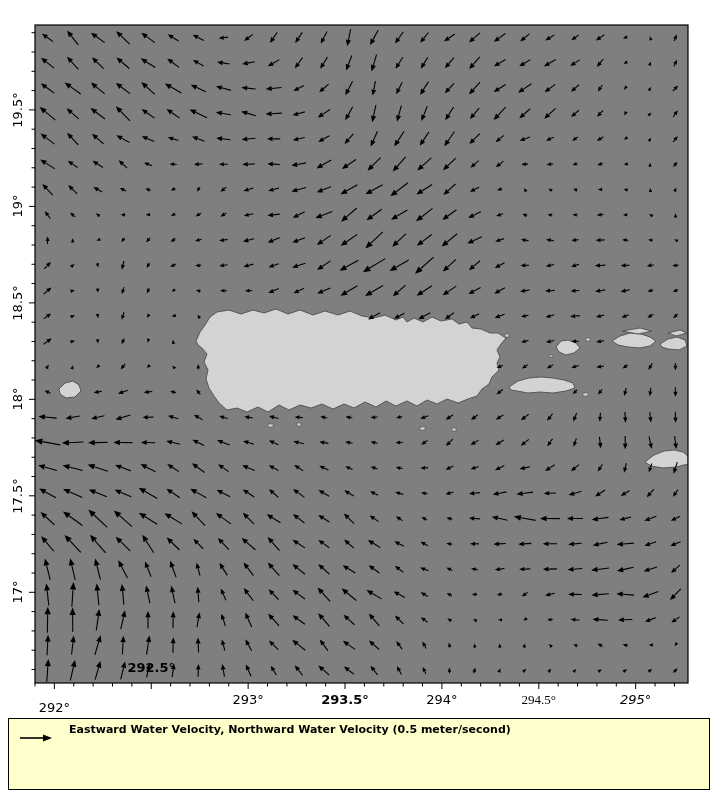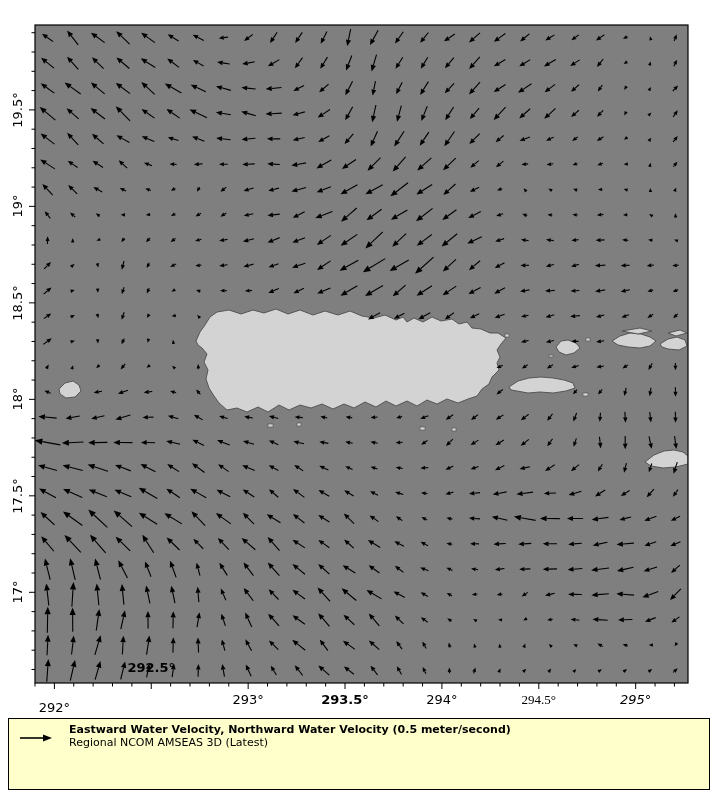--- a/index.html
+++ b/index.html
@@ -2655,16 +2655,15 @@
 
   <div class="legend" id="legend-box" style="background: rgb(255, 255, 204); border-color: rgb(0, 0, 0);">
     <div class="legend-arrow">
       <svg width="34" height="10">
         <line x1="1" y1="5" x2="26" y2="5" stroke="#000" stroke-width="1.6"></line>
         <polygon points="33,5 24,1.5 24,8.5" fill="#000"></polygon>
       </svg>
     </div>
     <div class="legend-text">
       <div class="legend-title">Eastward Water Velocity, Northward Water Velocity (0.5 meter/second)</div>
-      <div>Regional NCOM AMSEAS 3D (Latest)</div>
     </div>
   </div>
 </div>
 
 </body></html>

